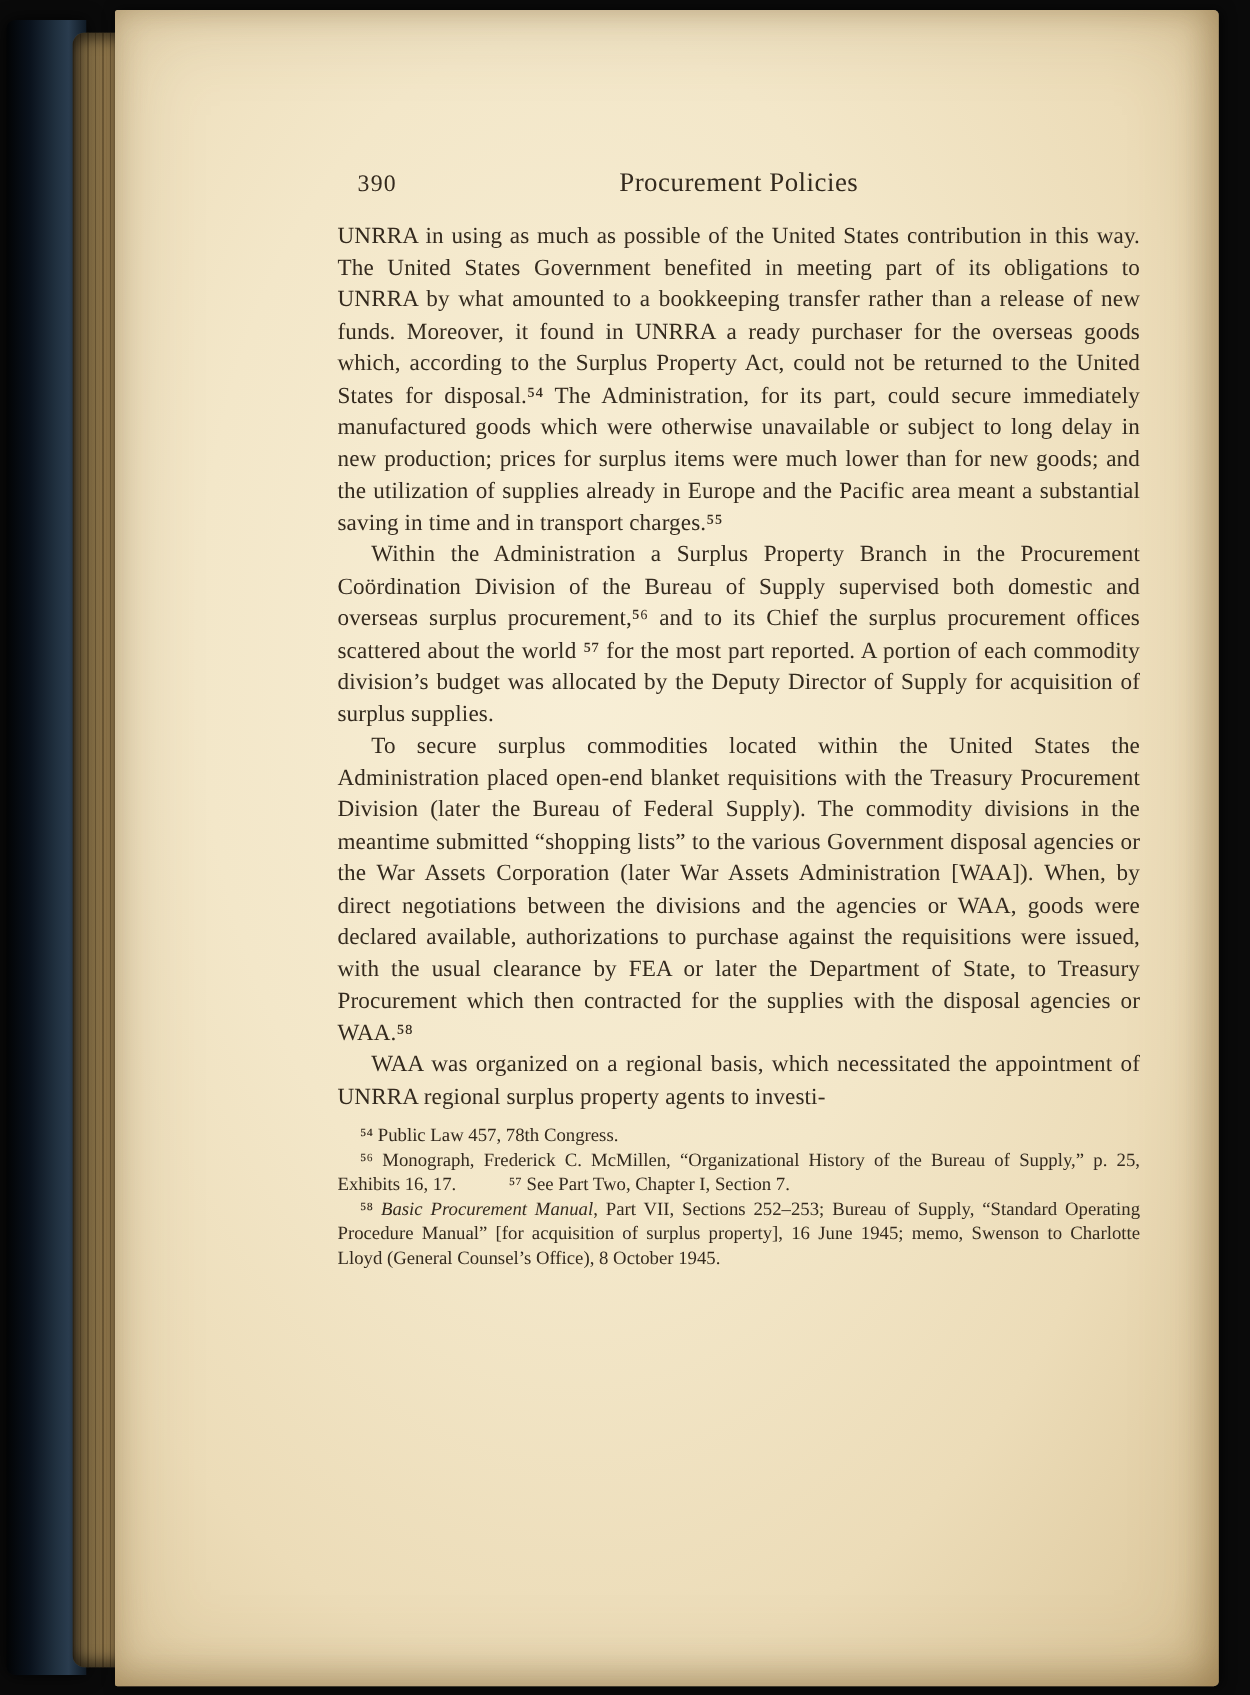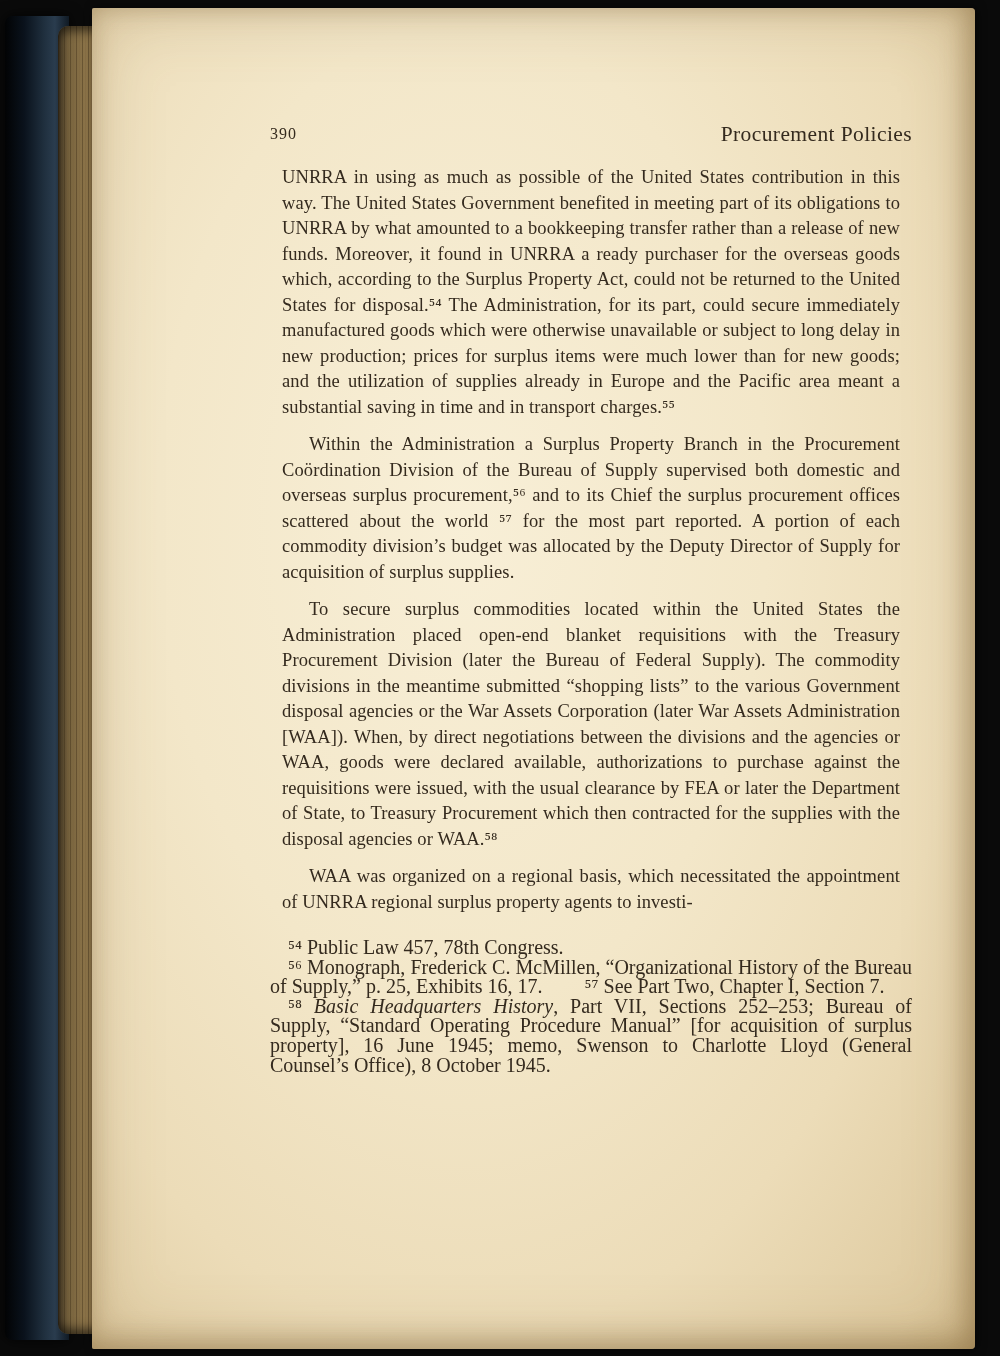--- a/index.html
+++ b/index.html
@@ -56,43 +56,44 @@
     color: #342a1e;
   }
 
   .page-header {
     position: relative;
     height: 30px;
     margin-bottom: 13px;
   }
   .page-num {
     position: absolute;
-    left: 0; top: 3px;
-    font-size: 16px;
+    left: 16px; top: 3px;
+    font-size: 19px;
     letter-spacing: 1px;
   }
   .running-head {
     display: block;
-    text-align: right;
+    text-align: center;
     font-size: 21.5px;
     letter-spacing: 0.4px;
+    margin-top: 12px;
   }
 
   .body-text {
     font-size: 18.5px;
     line-height: 25.5px;
     text-align: justify;
     letter-spacing: 0.1px;
   }
-  .para { margin: 12px; text-indent: 27px; }
+  .para { margin: 0; text-indent: 27px; }
   .para.no-indent { text-indent: 0; }
 
   .footnotes {
-    margin-top: 23px;
-    font-size: 20px;
+    margin-top: 9px;
+    font-size: 15px;
     line-height: 19.6px;
     text-align: justify;
   }
   .fn { margin: 0; text-indent: 18px; }
   .fn-gap { margin-left: 42px; }
   .fn-italic { font-style: italic; }
 </style>
 </head>
 <body>
 
@@ -113,19 +114,19 @@
       <div class="body-text">
         <p class="para no-indent">UNRRA in using as much as possible of the United States contribution in this way. The United States Government benefited in meeting part of its obligations to UNRRA by what amounted to a bookkeeping transfer rather than a release of new funds. Moreover, it found in UNRRA a ready purchaser for the overseas goods which, according to the Surplus Property Act, could not be returned to the United States for disposal.⁵⁴ The Administration, for its part, could secure immediately manufactured goods which were otherwise unavailable or subject to long delay in new production; prices for surplus items were much lower than for new goods; and the utilization of supplies already in Europe and the Pacific area meant a substantial saving in time and in transport charges.⁵⁵</p>
         <p class="para">Within the Administration a Surplus Property Branch in the Procurement Coördination Division of the Bureau of Supply supervised both domestic and overseas surplus procurement,⁵⁶ and to its Chief the surplus procurement offices scattered about the world ⁵⁷ for the most part reported. A portion of each commodity division’s budget was allocated by the Deputy Director of Supply for acquisition of surplus supplies.</p>
         <p class="para">To secure surplus commodities located within the United States the Administration placed open-end blanket requisitions with the Treasury Procurement Division (later the Bureau of Federal Supply). The commodity divisions in the meantime submitted “shopping lists” to the various Government disposal agencies or the War Assets Corporation (later War Assets Administration [WAA]). When, by direct negotiations between the divisions and the agencies or WAA, goods were declared available, authorizations to purchase against the requisitions were issued, with the usual clearance by FEA or later the Department of State, to Treasury Procurement which then contracted for the supplies with the disposal agencies or WAA.⁵⁸</p>
         <p class="para">WAA was organized on a regional basis, which necessitated the appointment of UNRRA regional surplus property agents to investi-</p>
       </div>
 
       <div class="footnotes">
         <p class="fn">⁵⁴ Public Law 457, 78th Congress.</p>
         <p class="fn"><span>⁵⁶ Monograph, Frederick C. McMillen, “Organizational History of the Bureau of Supply,” p. 25, Exhibits 16, 17.</span><span class="fn-gap">⁵⁷ See Part Two, Chapter I, Section 7.</span></p>
-        <p class="fn"><span>⁵⁸ </span><span class="fn-italic">Basic Headquarters History</span><span>, Part VII, Sections 252–253; Bureau of Supply, “Standard Operating Procedure Manual” [for acquisition of surplus property], 16 June 1945; memo, Swenson to Charlotte Lloyd (General Counsel’s Office), 8 October 1945.</span></p>
+        <p class="fn"><span>⁵⁸ </span><span class="fn-italic">Basic Procurement Manual</span><span>, Part VII, Sections 252–253; Bureau of Supply, “Standard Operating Procedure Manual” [for acquisition of surplus property], 16 June 1945; memo, Swenson to Charlotte Lloyd (General Counsel’s Office), 8 October 1945.</span></p>
       </div>
 
     </div>
   </div>
 
 </div>
 
 </body></html>

